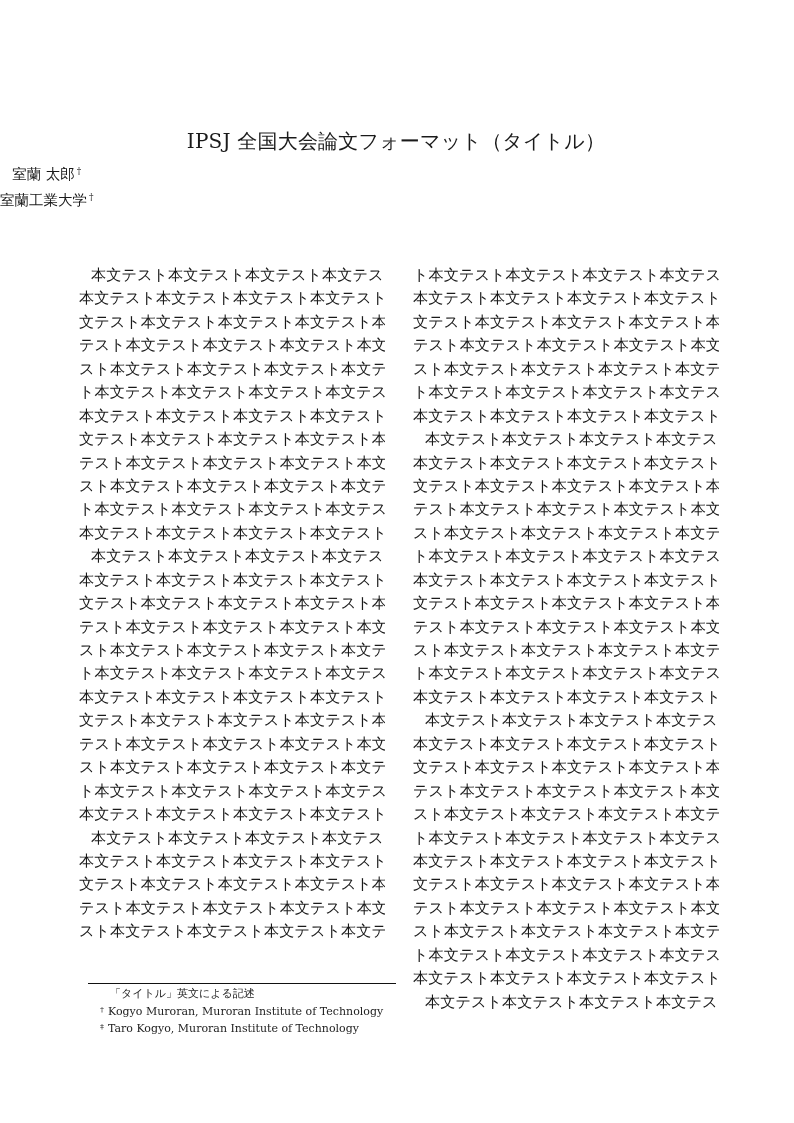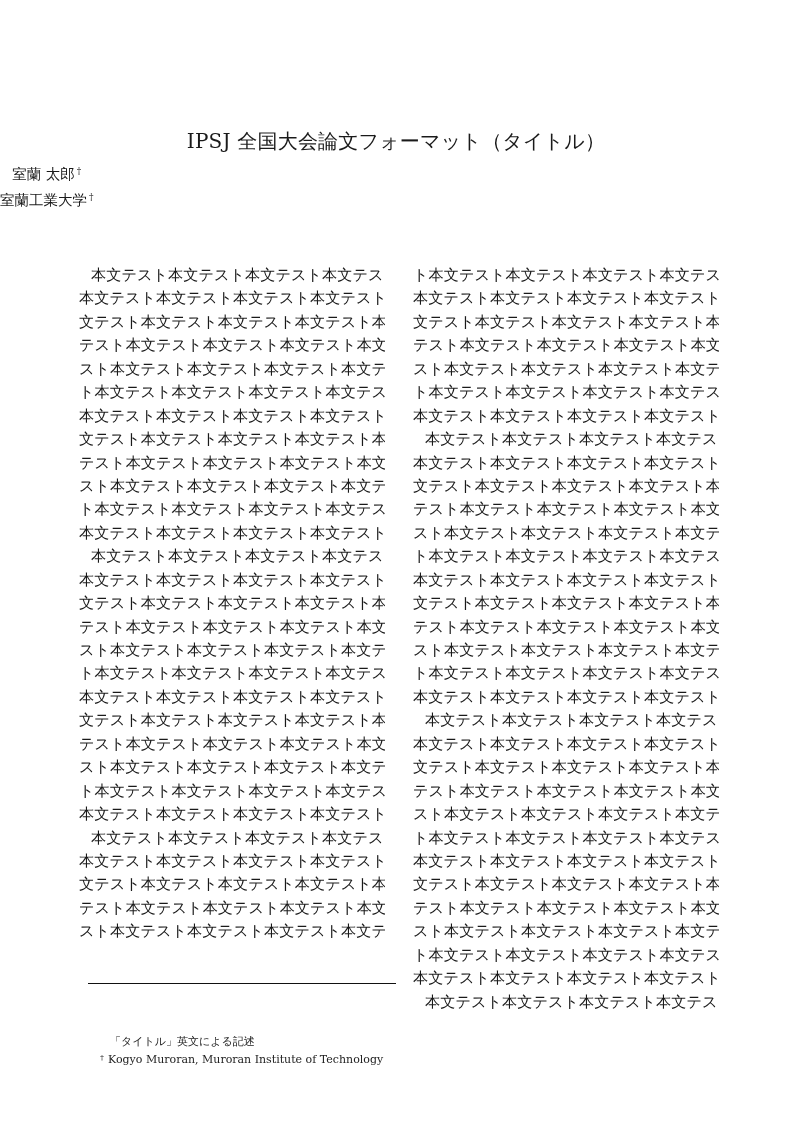--- a/index.html
+++ b/index.html
@@ -74,21 +74,21 @@
   .footnotes {
     position: absolute;
     left: 88px;
     top: 986px;
     width: 320px;
     font-size: 11px;
     line-height: 15.5px;
     color: #222;
   }
   .fn { display: block; white-space: nowrap; }
-  .fn.first { padding-left: 22px; margin-top: 48px; }
+  .fn.first { padding-left: 22px; }
   .fn .mark {
     font-size: 8px;
     vertical-align: 3px;
     margin-right: 4px;
     margin-left: 12px;
   }
 </style>
 </head>
 <body>
 
@@ -168,13 +168,14 @@
     <span class="line">スト本文テスト本文テスト本文テスト本文テス</span>
     <span class="line">ト本文テスト本文テスト本文テスト本文テスト</span>
     <span class="line">本文テスト本文テスト本文テスト本文テスト</span>
     <span class="line indent">本文テスト本文テスト本文テスト本文テスト</span>
   </div>
 
 <div class="footnote-rule"></div>
 <div class="footnotes">
   <span class="fn first">「タイトル」英文による記述</span>
   <span class="fn"><span class="mark">†</span><span>Kogyo Muroran, Muroran Institute of Technology</span></span>
+  <span class="fn"><span class="mark">‡</span><span>Taro Kogyo, Muroran Institute of Technology</span></span>
 </div>
 
 </body></html>

